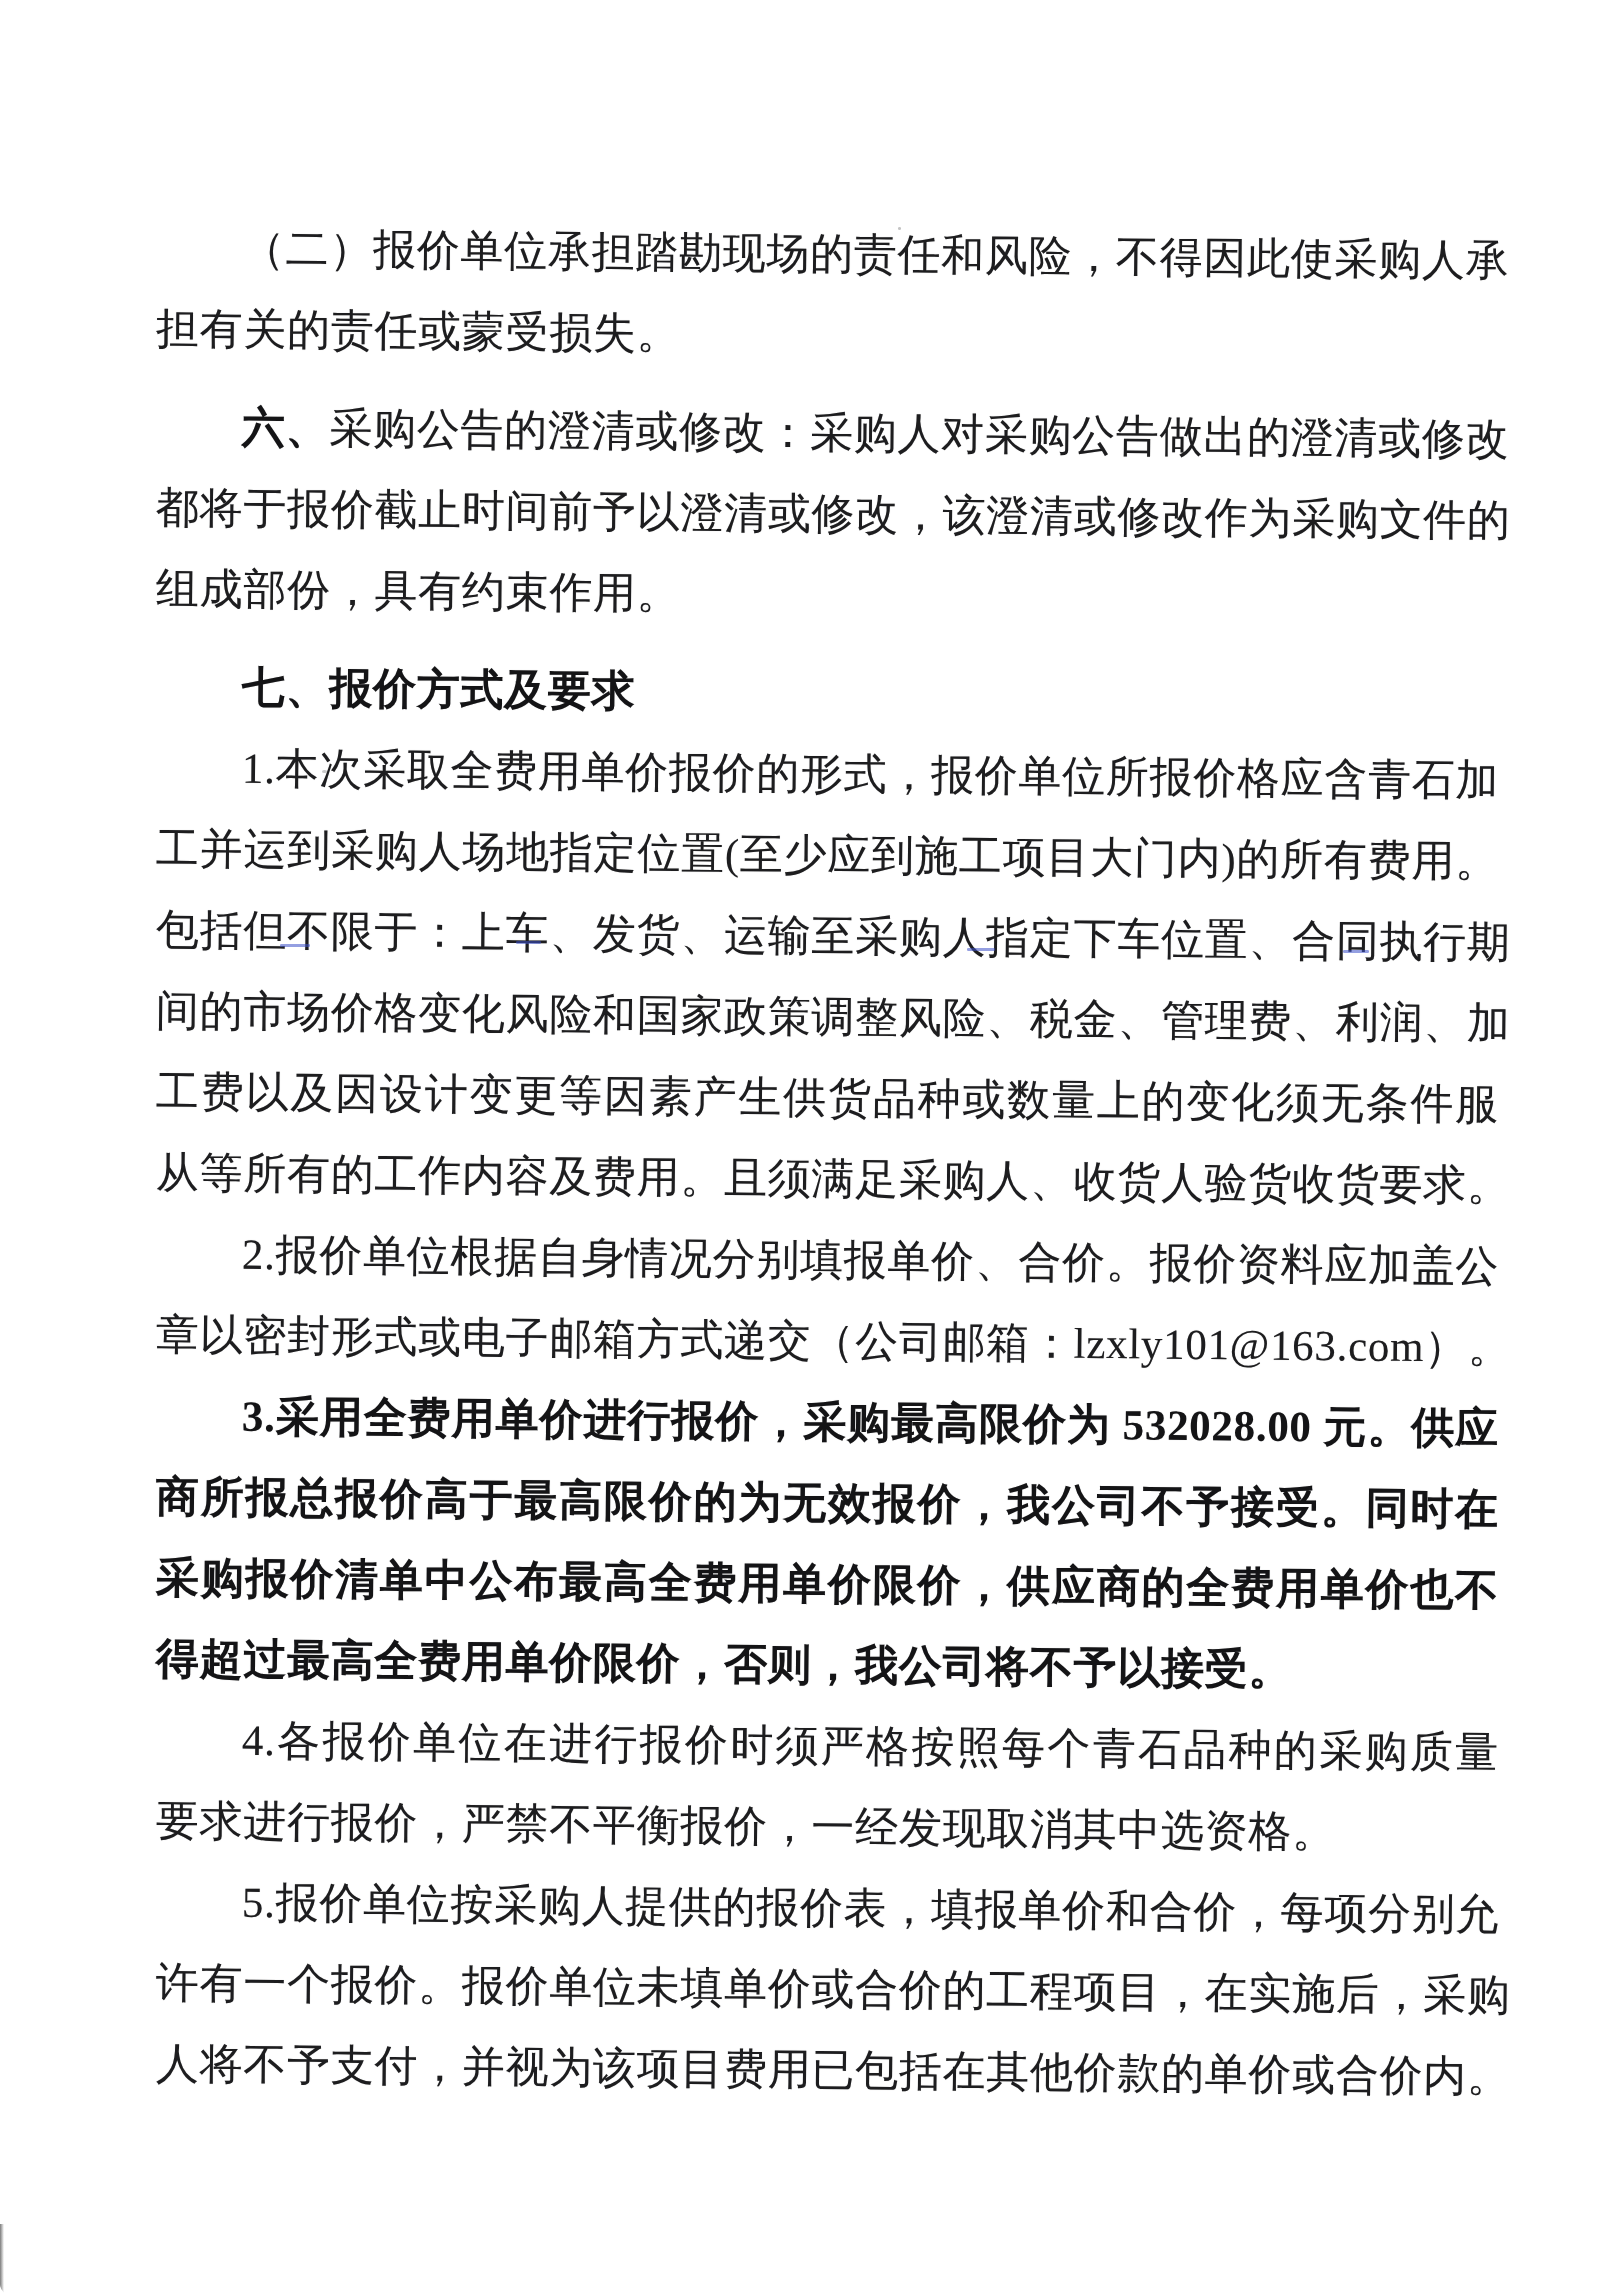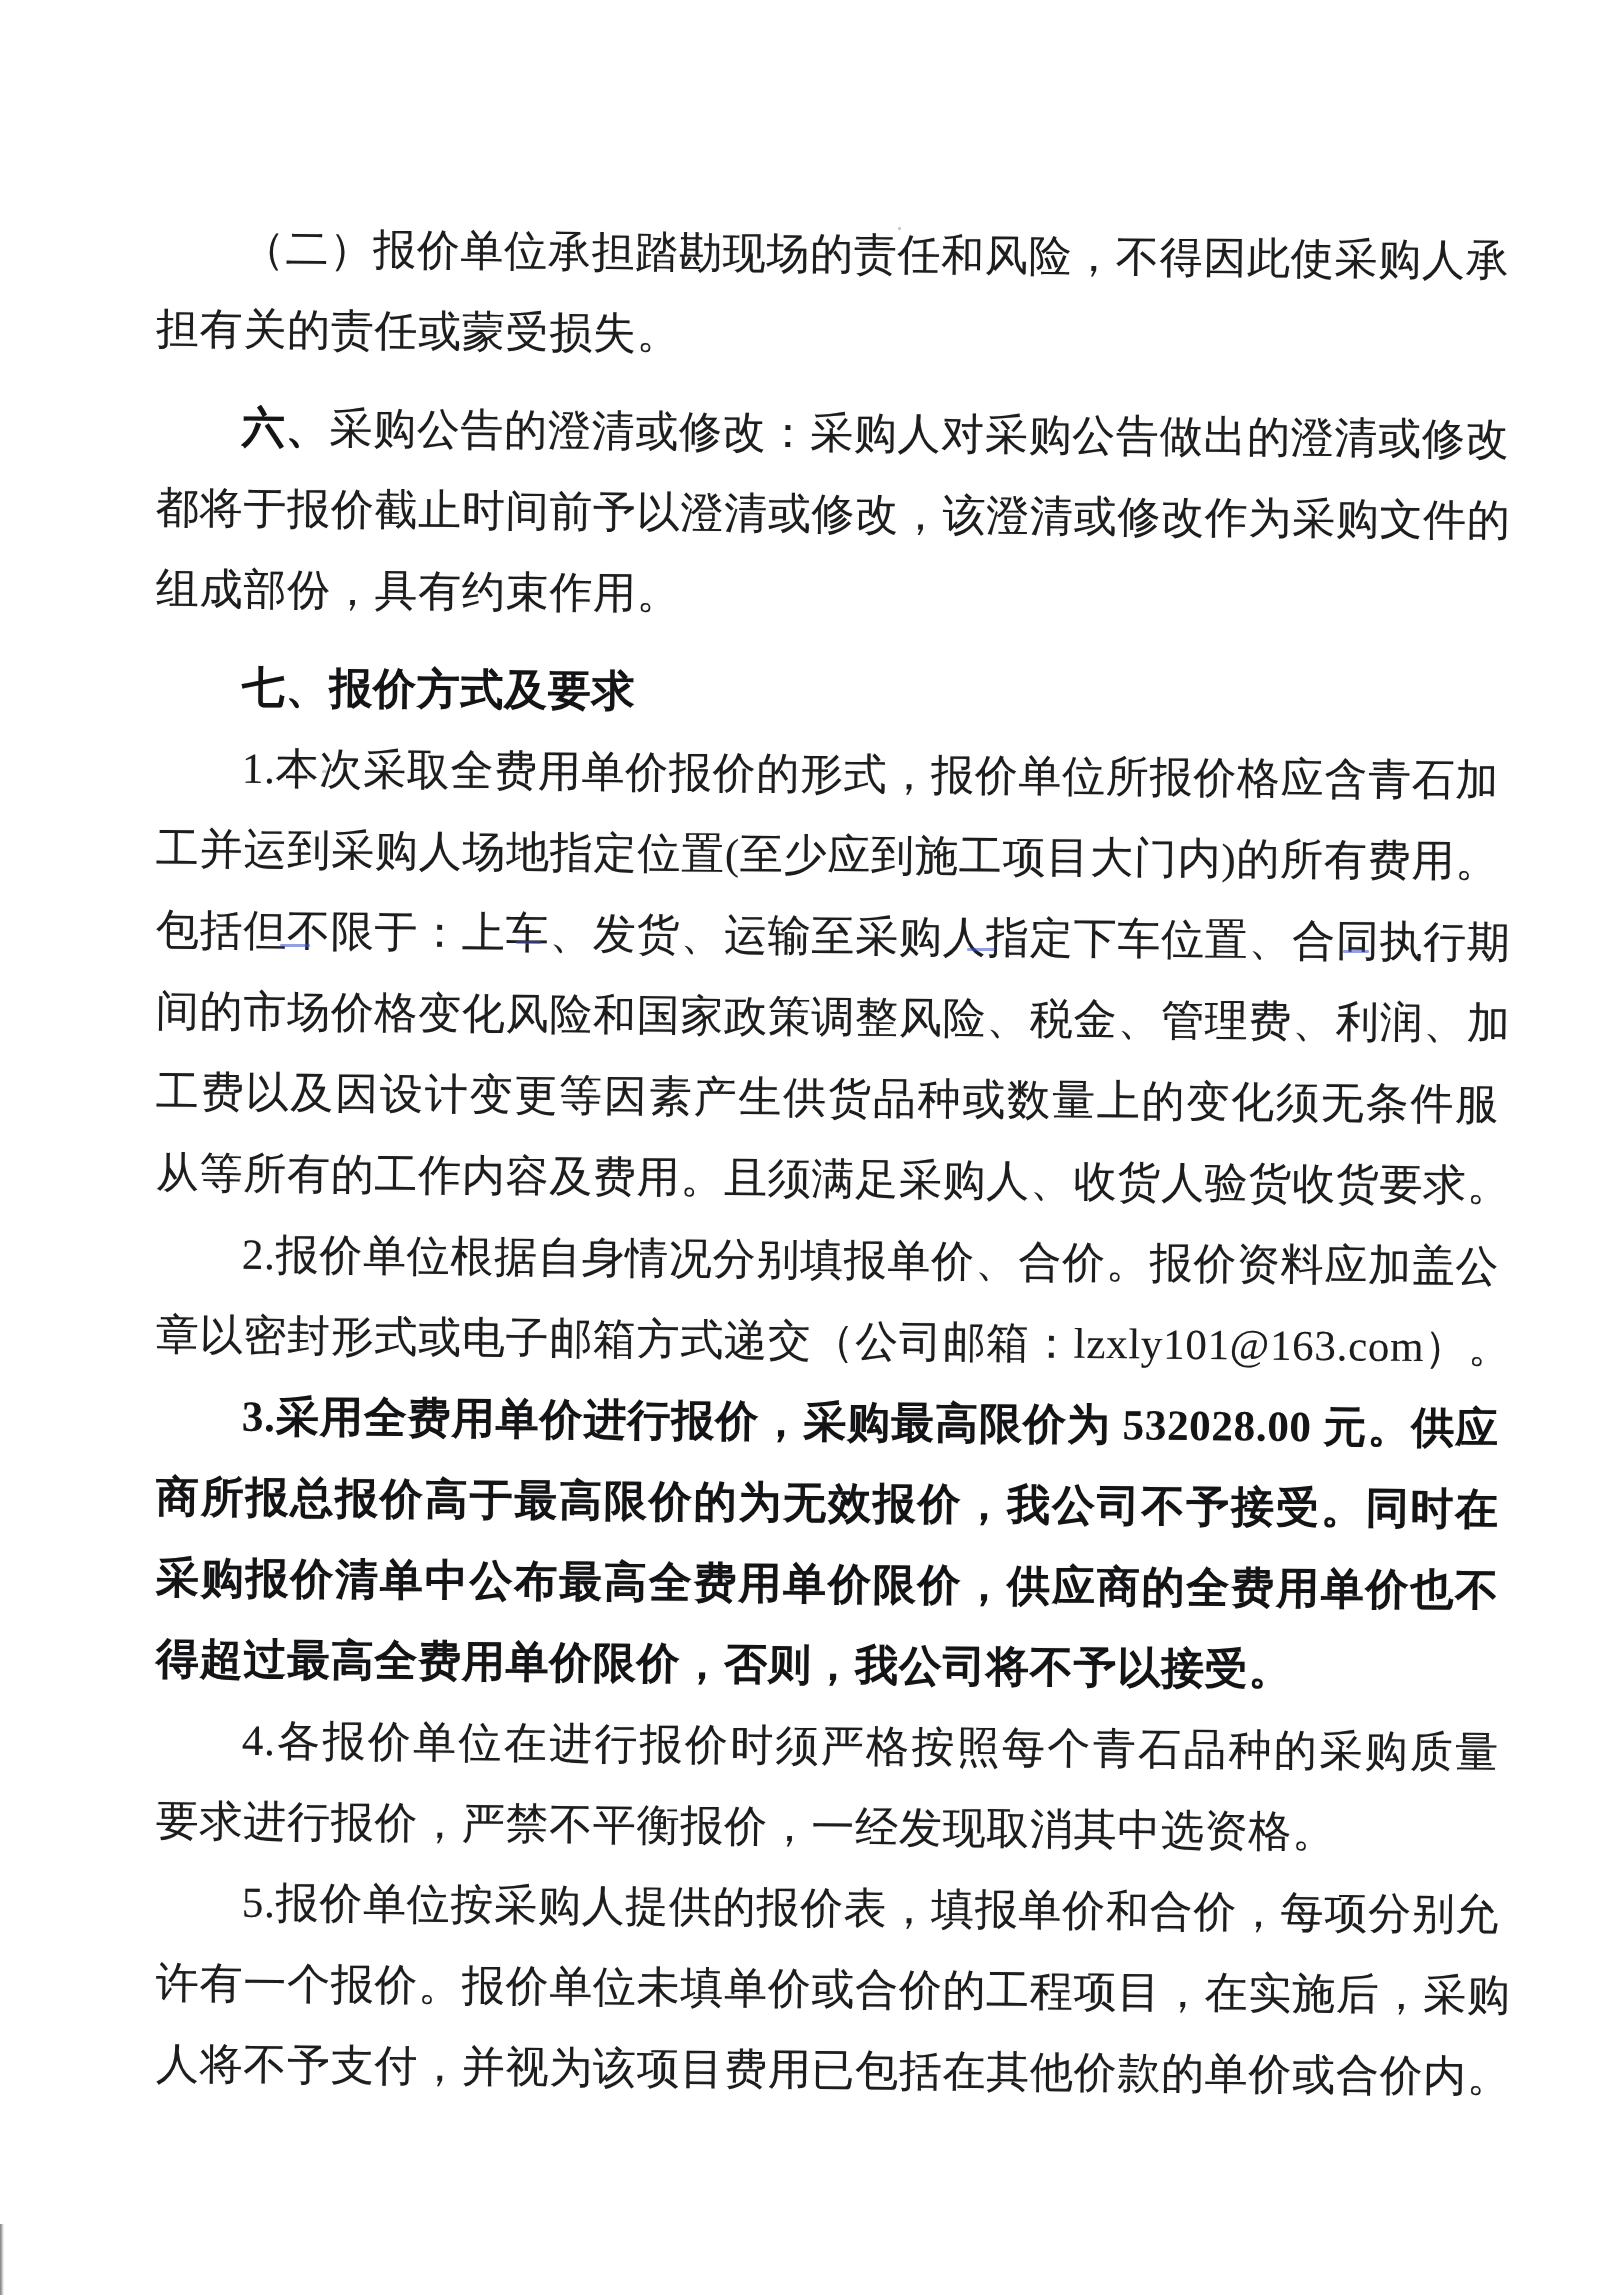--- a/index.html
+++ b/index.html
@@ -4,20 +4,21 @@
 <style>
   html,body{margin:0;padding:0;background:#ffffff;}
   .page{
     position:relative;
     width:1623px;
     height:2295px;
     background:#ffffff;
     overflow:hidden;
     font-family:"Liberation Serif","DejaVu Serif",serif;
     color:#1d1d1f;
+    border-radius:11px;
   }
   .doc-text{
     position:absolute;
     left:156px;
     top:207px;
     width:1343px;
     font-size:43px;
     line-height:81px;
     letter-spacing:0.7px;
     text-shadow:0 0 0.7px rgba(45,45,45,.38);

